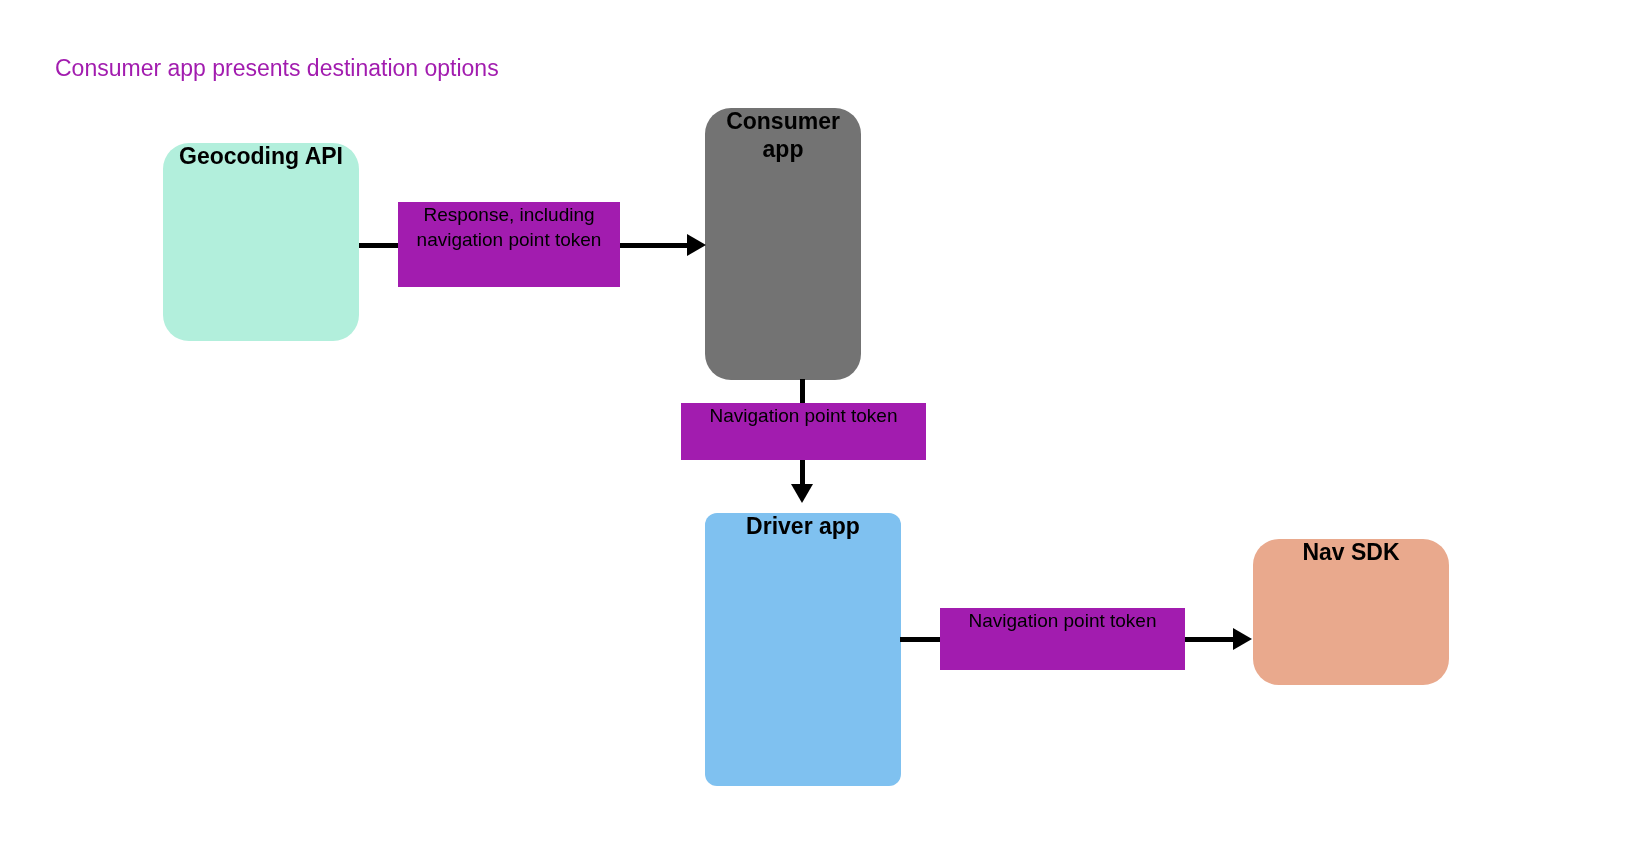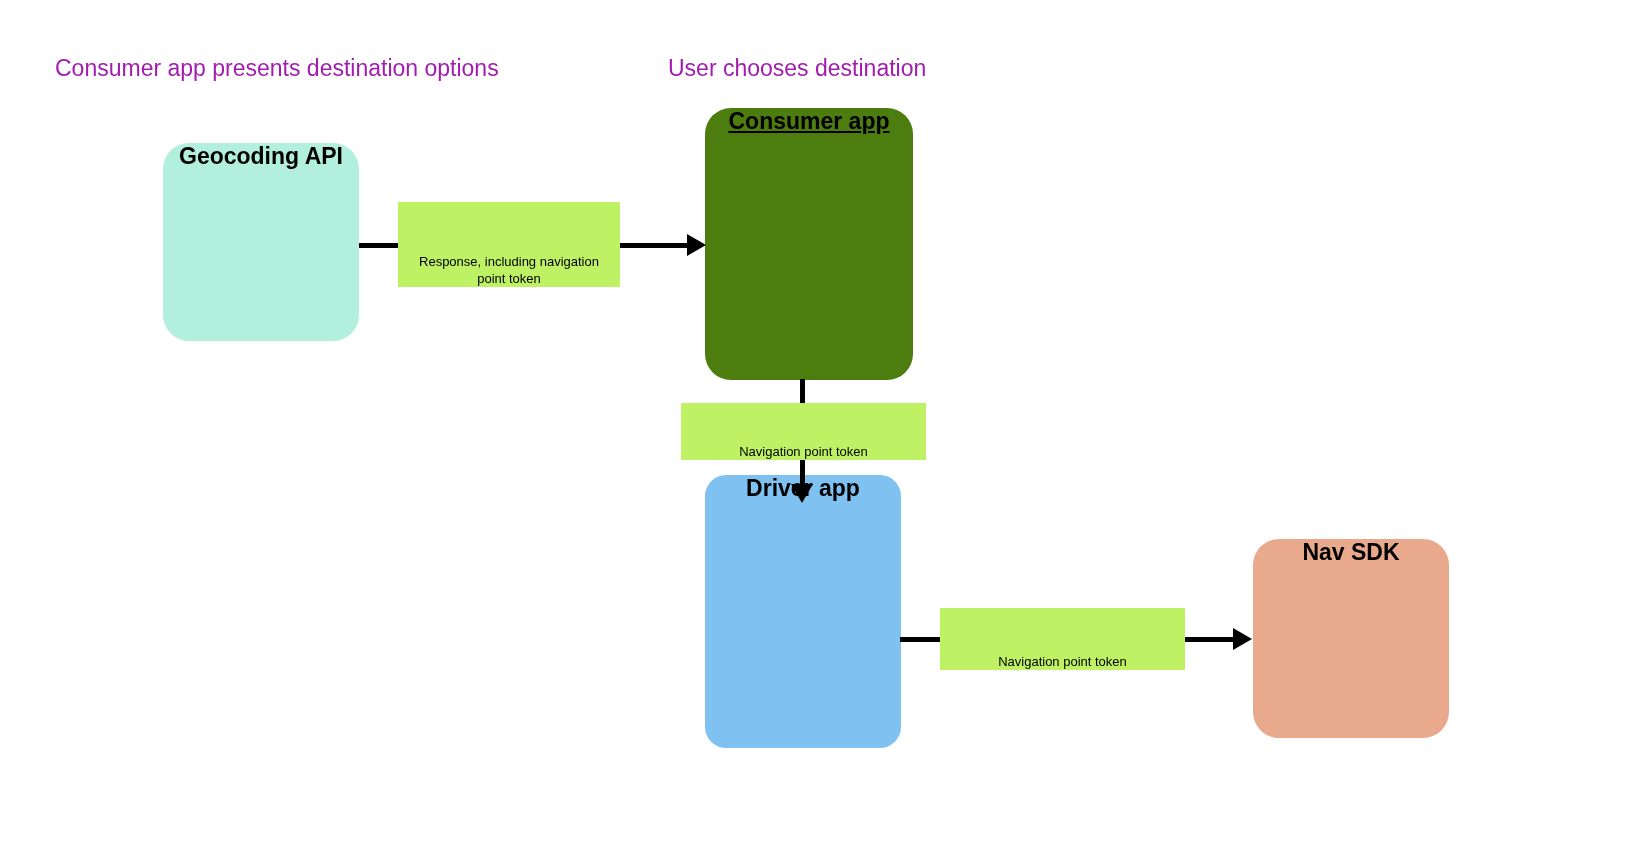--- a/index.html
+++ b/index.html
@@ -47,48 +47,47 @@
   }
 
   #node-geocoding {
     left: 163px;  top: 143px;
     width: 196px; height: 198px;
     background: #b2efdc;
     border-radius: 26px;
   }
   #node-consumer {
     left: 705px;  top: 108px;
-    width: 208px; height: 272px;
-    background: #4d7c0f;
+    width: 156px; height: 272px;
+    background: #737373;
     border-radius: 26px;
-    text-decoration: underline;
   }
   #node-driver {
-    left: 705px;  top: 475px;
+    left: 705px;  top: 513px;
     width: 196px; height: 273px;
     background: #7fc1f0;
-    border-radius: 21px;
+    border-radius: 12px;
   }
   #node-navsdk {
     left: 1253px; top: 539px;
-    width: 196px; height: 199px;
+    width: 196px; height: 146px;
     background: #e9a98d;
     border-radius: 26px;
   }
 
   
   .edge-label {
     position: absolute;
     display: flex;
-    align-items: flex-end;
+    align-items: flex-start;
     justify-content: center;
     box-sizing: border-box;
-    background: #bef264;
+    background: #a21caf;
     color: #000000;
-    font-size: 13px;
+    font-size: 19px;
     font-weight: 400;
     text-align: center;
     line-height: 1.32;
     z-index: 3;
   }
   #label-response {
     left: 398px; top: 202px;
     width: 222px; height: 85px;
     padding: 0 6px;
   }
@@ -146,21 +145,20 @@
   #arrow-to-driver   { left: 791px;  top: 484px; }
   #arrow-to-navsdk   { left: 1233px; top: 628px; }
 </style>
 </head>
 <body>
 
 <div id="canvas">
 
   <div id="header-consumer" class="col-header">Consumer app presents destination options</div>
 
-  <div id="header-user" class="col-header">User chooses destination</div>
 
 
   <div id="conn-geo-label" class="conn conn-h"></div>
 
   <div id="conn-label-consumer" class="conn conn-h"></div>
 
   <div id="arrow-to-consumer" class="arrow arrow-right"></div>
 
   <div id="conn-consumer-label" class="conn conn-v"></div>
 

